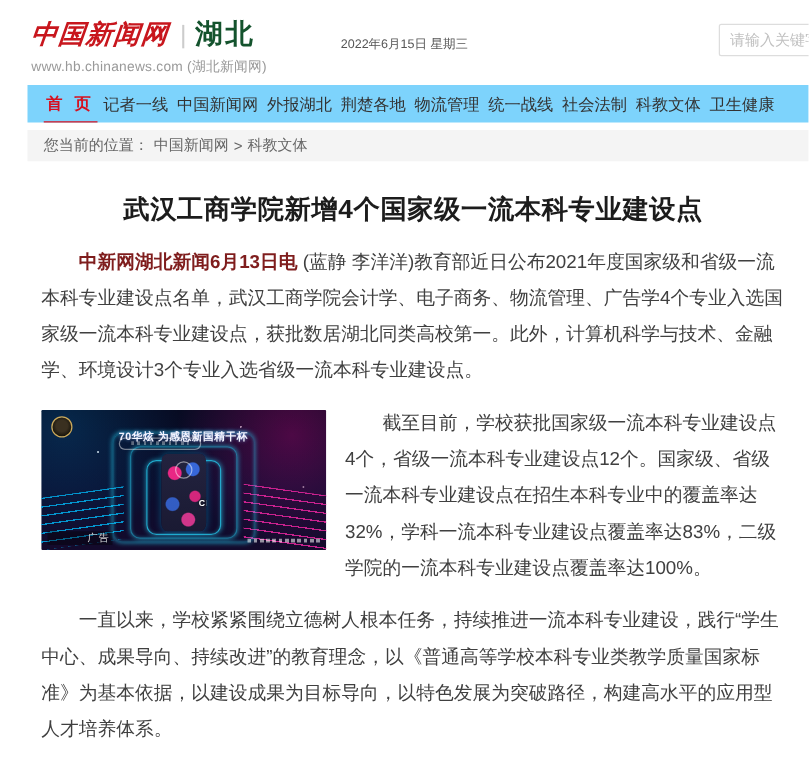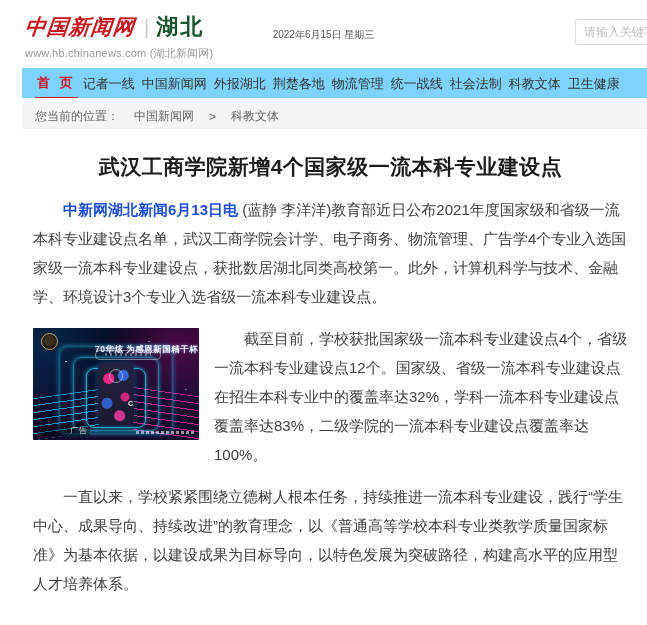--- a/index.html
+++ b/index.html
@@ -23,21 +23,21 @@
   .search input::placeholder{color:#c0c0c0;}
 
   
   .nav{margin-left:22px;height:30px;background:#7dd3fc;display:flex;align-items:center;
     padding-left:13px;gap:3px;white-space:nowrap;overflow:hidden;}
   .nav a{font-size:13px;color:#333;text-decoration:none;padding:6px 2px 5px;cursor:pointer;flex:0 0 auto;}
   .nav a.active{color:#d6101f;font-weight:bold;border-bottom:2px solid #d6101f;letter-spacing:3px;}
 
   
   .crumbbar{margin:6px 0 0 22px;height:25px;background:#f4f4f4;display:flex;align-items:center;
-    padding-left:13px;font-size:12px;color:#666;gap:15px;}
+    padding-left:13px;font-size:12px;color:#666;gap:4px;}
   .crumbbar a{color:#666;text-decoration:none;cursor:pointer;}
 
   
   .article{margin:0 19px 0 33px;}
   .title{margin:24px 0 0;text-align:center;font-size:21px;font-weight:bold;color:#1c1c1c;
     letter-spacing:.5px;}
   .meta{margin-top:22px;display:flex;justify-content:space-between;align-items:center;
     font-size:12px;color:#999;}
   .meta .m-left span{margin-right:14px;}
   .share{display:flex;align-items:center;gap:4px;}
@@ -54,24 +54,24 @@
   .ic-qq{background:
     radial-gradient(ellipse 3.4px 4.6px at 50% 58%, #fff 0 99%, rgba(255,255,255,0) 100%),
     radial-gradient(circle at 50% 30%, #fff 0 2.2px, rgba(255,255,255,0) 2.4px),
     #12b7f5;}
   .ic-qzone{background:#4f9cd9;}
   .ic-qzone::after{content:"★";position:absolute;left:0;right:0;top:0;bottom:0;
     color:#f6c244;font-size:11px;line-height:15px;text-align:center;}
 
   .body-text{margin-top:14px;}
   .para{font-size:15px;line-height:29px;color:#404040;text-indent:2em;margin:13px 0;}
-  .para b{color:#1d4ed8;}
+  .para b{color:#7f1d1d;}
 
   
-  .ad{position:relative;width:166px;height:112px;float:left;margin:4px 15px 12px 0;
+  .ad{position:relative;width:228px;height:112px;float:left;margin:4px 15px 12px 0;
     overflow:hidden;cursor:pointer;border-radius:1px;
     background:
       radial-gradient(circle at 88% 18%, rgba(255,0,150,.28), rgba(255,0,150,0) 42%),
       radial-gradient(circle at 8% 12%, rgba(0,170,255,.18), rgba(0,170,255,0) 40%),
       radial-gradient(circle at 20% 30%, rgba(255,255,255,.7) 0 .7px, rgba(255,255,255,0) 1px),
       radial-gradient(circle at 70% 12%, rgba(255,255,255,.6) 0 .6px, rgba(255,255,255,0) 1px),
       radial-gradient(circle at 92% 55%, rgba(255,255,255,.5) 0 .6px, rgba(255,255,255,0) 1px),
       linear-gradient(180deg,#070b22 0%, #0a0e2e 55%, #140a2c 100%);}
   .ad-emblem{position:absolute;left:8px;top:5px;width:15px;height:15px;border-radius:50%;
     border:1px solid #caa85a;background:radial-gradient(circle at 50% 45%, #3a3020 0 40%, #15120a 75%);}

